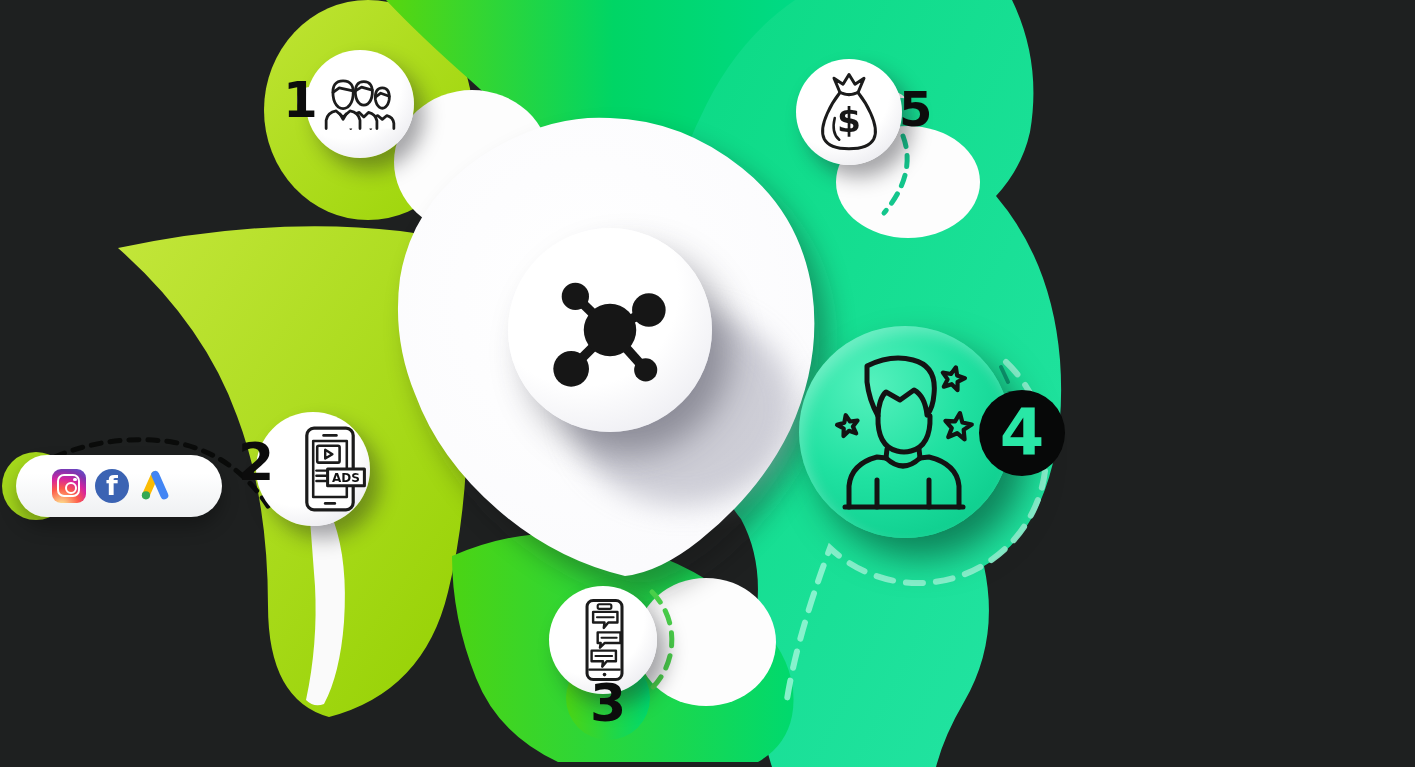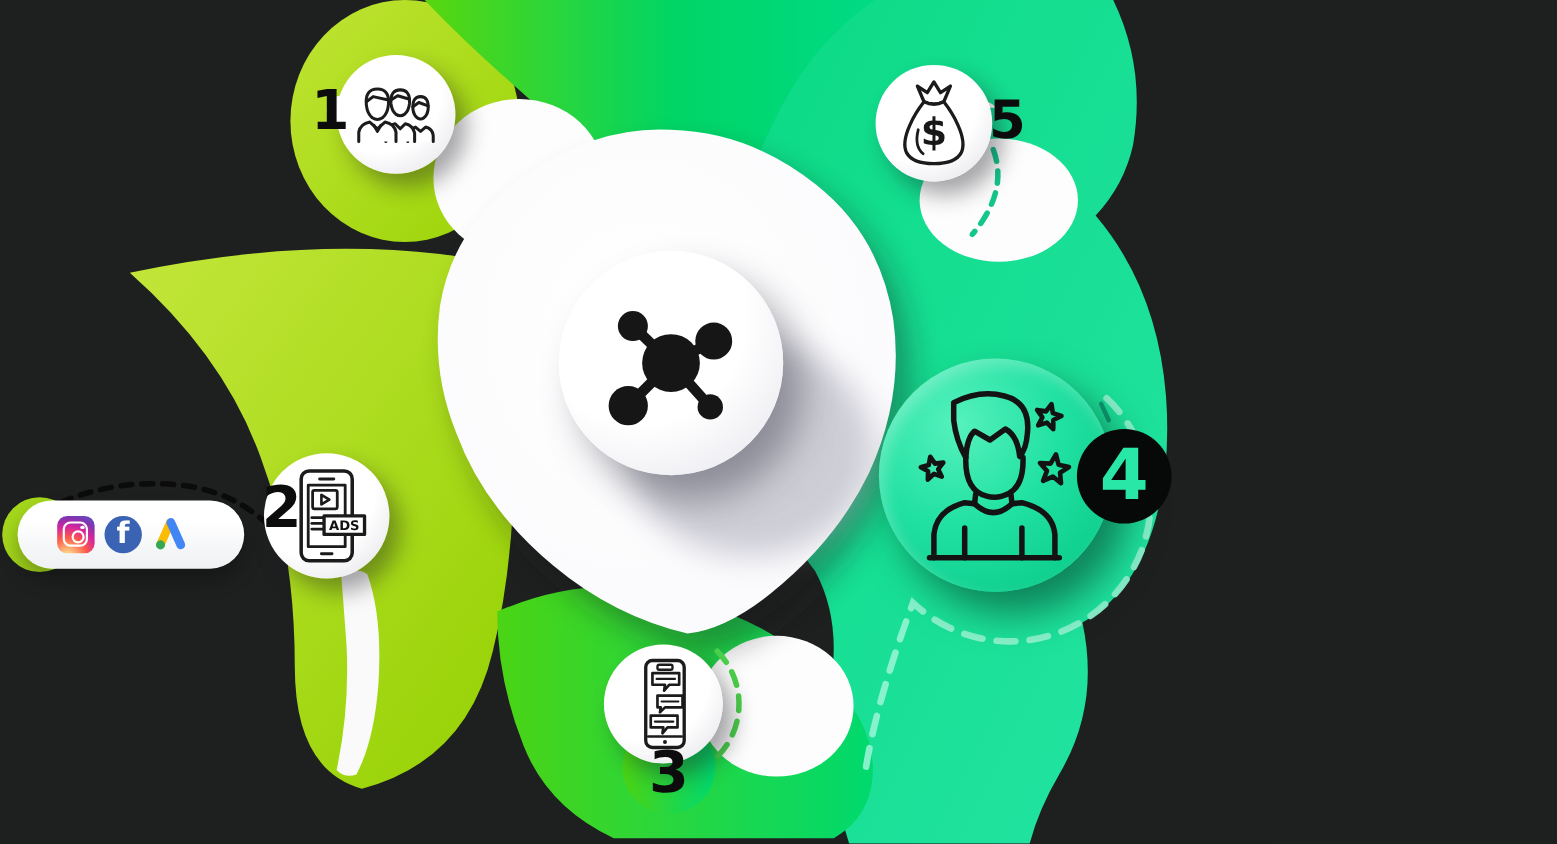--- a/index.html
+++ b/index.html
@@ -4,21 +4,21 @@
 <style>
   html,body{margin:0;padding:0;background:#1e2020;}
   .stage{position:relative;width:1415px;height:767px;overflow:hidden;background:#1e2020;
          font-family:"DejaVu Sans",sans-serif;}
   .stage svg.bg{position:absolute;left:0;top:0;z-index:1;}
   .circle{position:absolute;border-radius:50%;z-index:4;
           background:radial-gradient(circle at 36% 30%, #ffffff 55%, #ededf1 80%, #e2e2e8 100%);
           box-shadow:10px 12px 20px rgba(22,22,28,.38);
           display:flex;align-items:center;justify-content:center;}
   .s1{left:306px;top:50px;width:108px;height:108px;}
-  .s2{left:240px;top:412px;width:114px;height:114px;}
+  .s2{left:256px;top:412px;width:114px;height:114px;justify-content:flex-end;}
   .s3{left:549px;top:586px;width:108px;height:108px;}
   .s5{left:796px;top:59px;width:106px;height:106px;}
   .s4{left:799px;top:326px;width:212px;height:212px;
       background:radial-gradient(circle at 34% 28%, #55f1bd 0%, #20e1a1 45%, #10d090 78%, #0cc487 100%);
       box-shadow:16px 20px 34px rgba(0,40,28,.5), inset 5px 7px 14px rgba(255,255,255,.28);}
   .hub{position:absolute;left:508px;top:228px;width:204px;height:204px;border-radius:50%;z-index:3;
        background:radial-gradient(circle at 36% 30%, #ffffff 50%, #f1f1f5 76%, #e3e3ea 100%);
        box-shadow:18px 22px 34px rgba(45,45,60,.4);
        display:flex;align-items:center;justify-content:center;}
   .num{position:absolute;z-index:6;color:#0c0c0c;font-weight:800;line-height:1;

